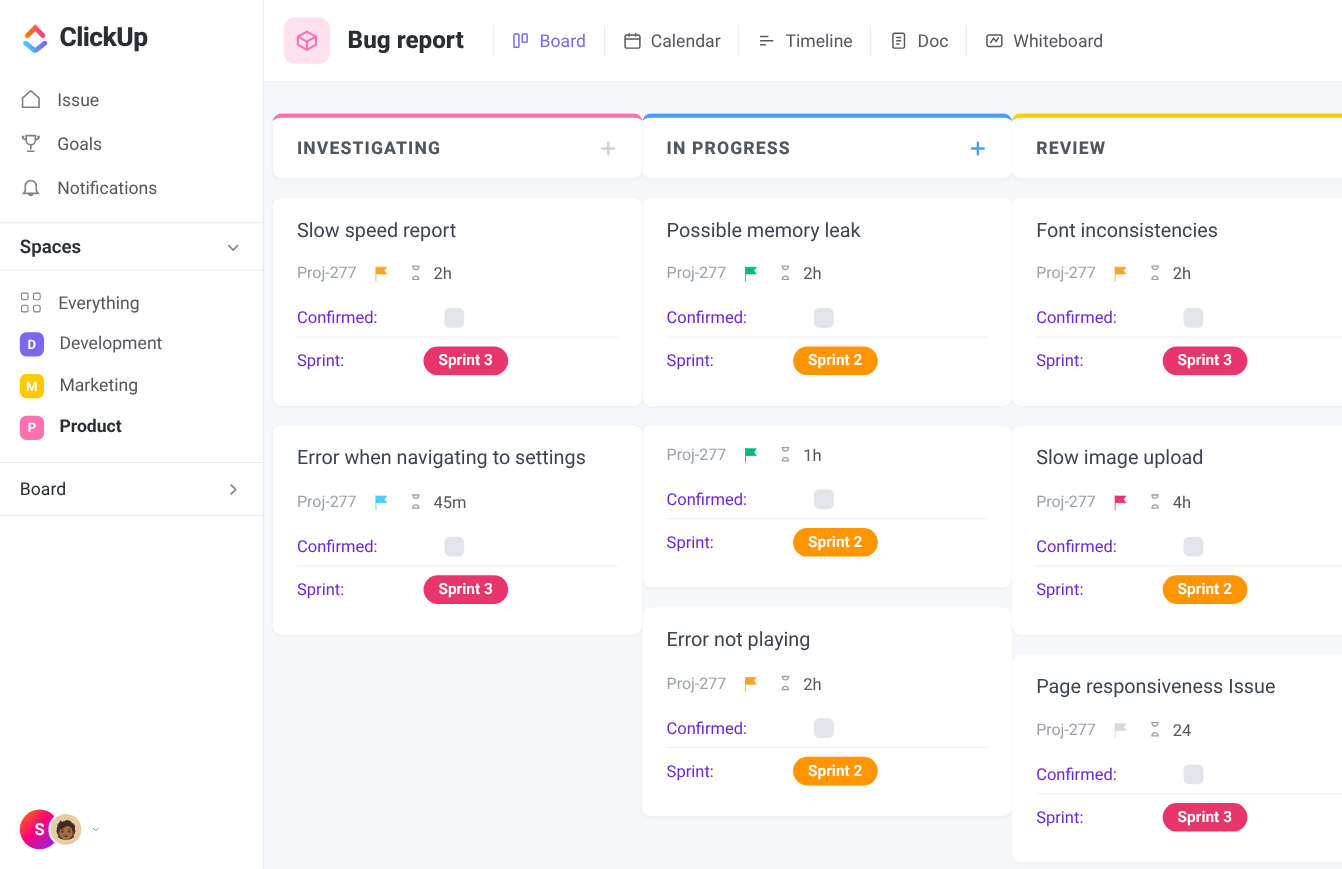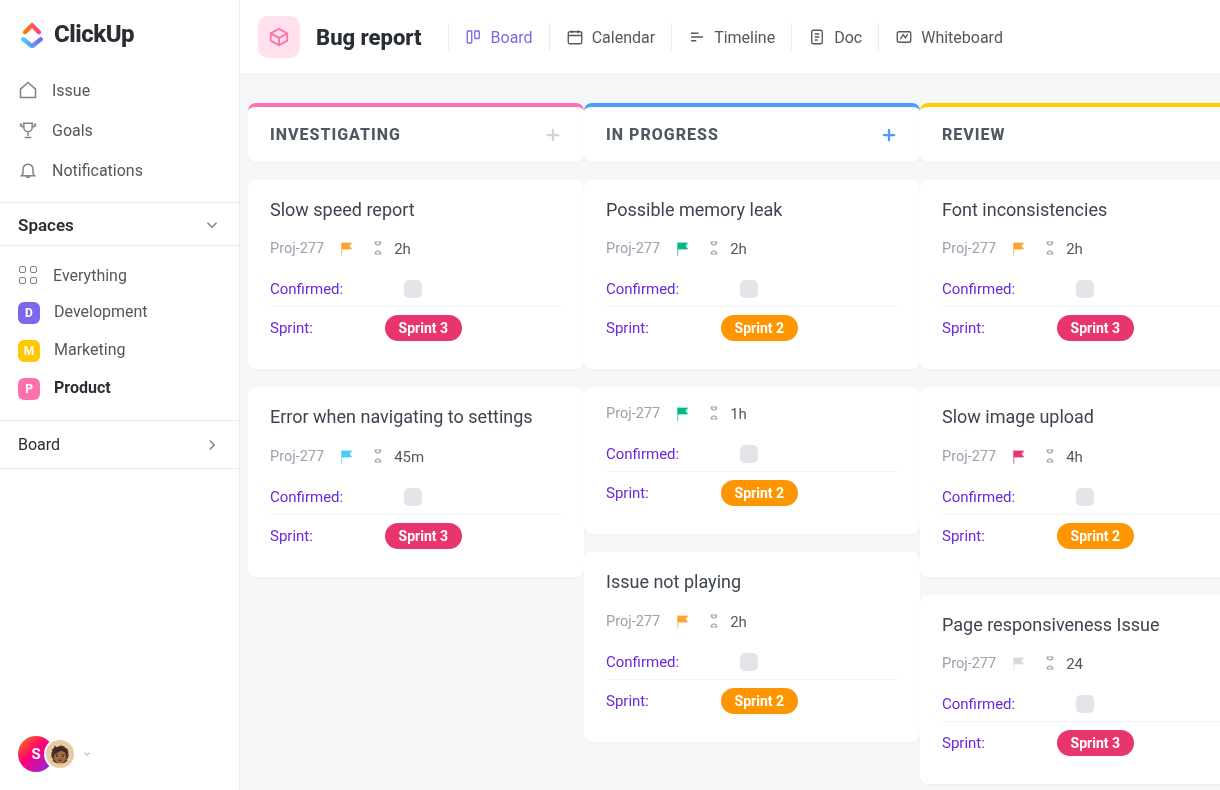--- a/index.html
+++ b/index.html
@@ -298,21 +298,21 @@
       <div class="row">
         <span class="lbl">Confirmed:</span>
         <span class="chk"></span>
       </div>
       <div class="row">
         <span class="lbl">Sprint:</span>
         <span class="sprint" style="background:#ff9500">Sprint 2</span>
       </div>
           </div>
           <div class="card">
-      <div class="card-title">Issue not playing</div>
+      <div class="card-title">Error not playing</div>
       <div class="meta">
         <span class="proj">Proj-277</span>
         <svg class="flag" viewBox="0 0 24 24">
                 <path d="M5 3 V21 M5 4 H18 L15 8 L18 12 H5" fill="#ffa12f" stroke="#ffa12f" stroke-width="1"></path>
               </svg>
         <svg class="hour" viewBox="0 0 24 24">
                 <path d="M7 3 H17 M7 21 H17 M8 3 C8 9 16 9 16 3 M8 21 C8 15 16 15 16 21"></path>
               </svg>
         <span class="dur">2h</span>
       </div>

